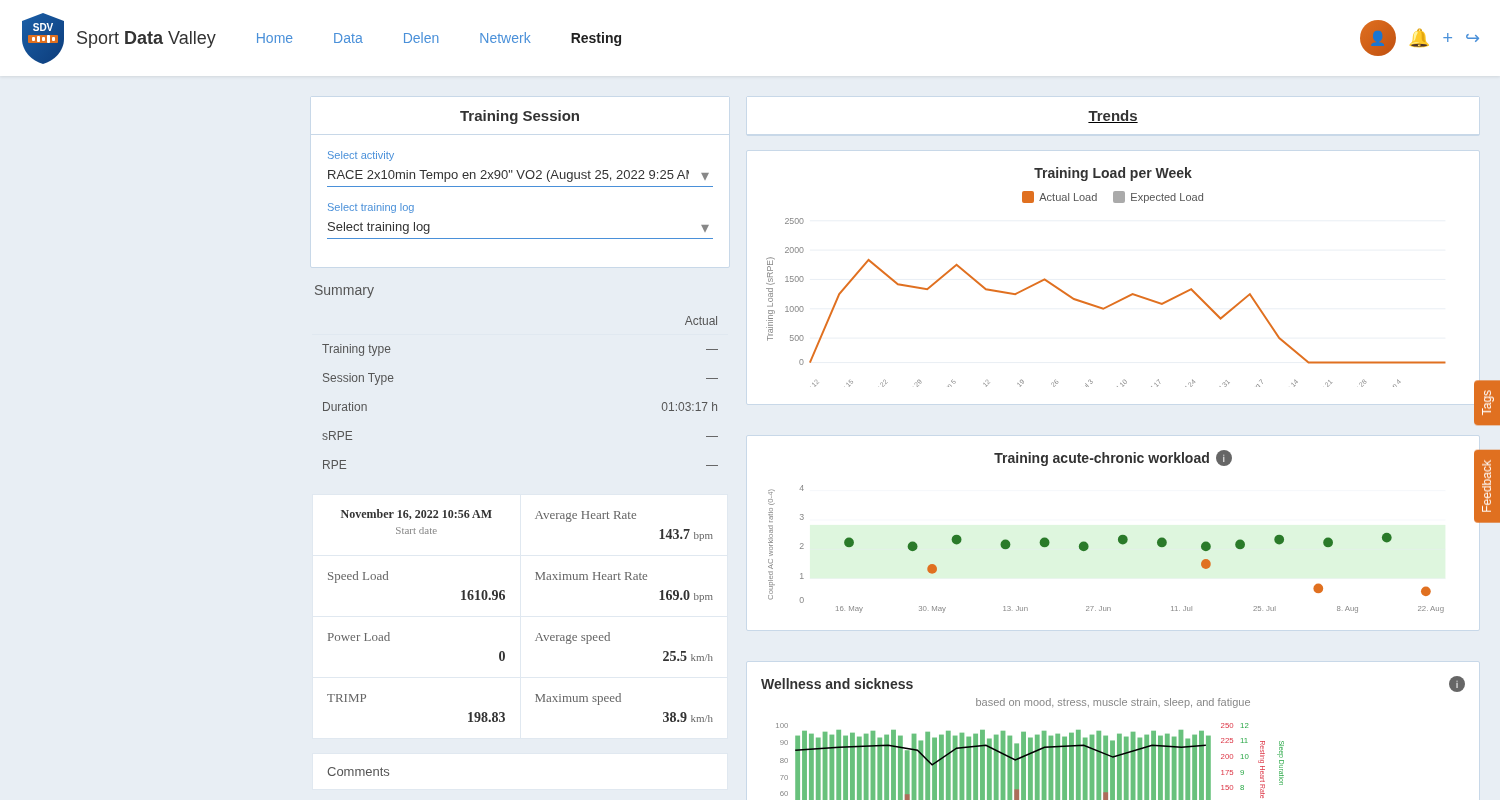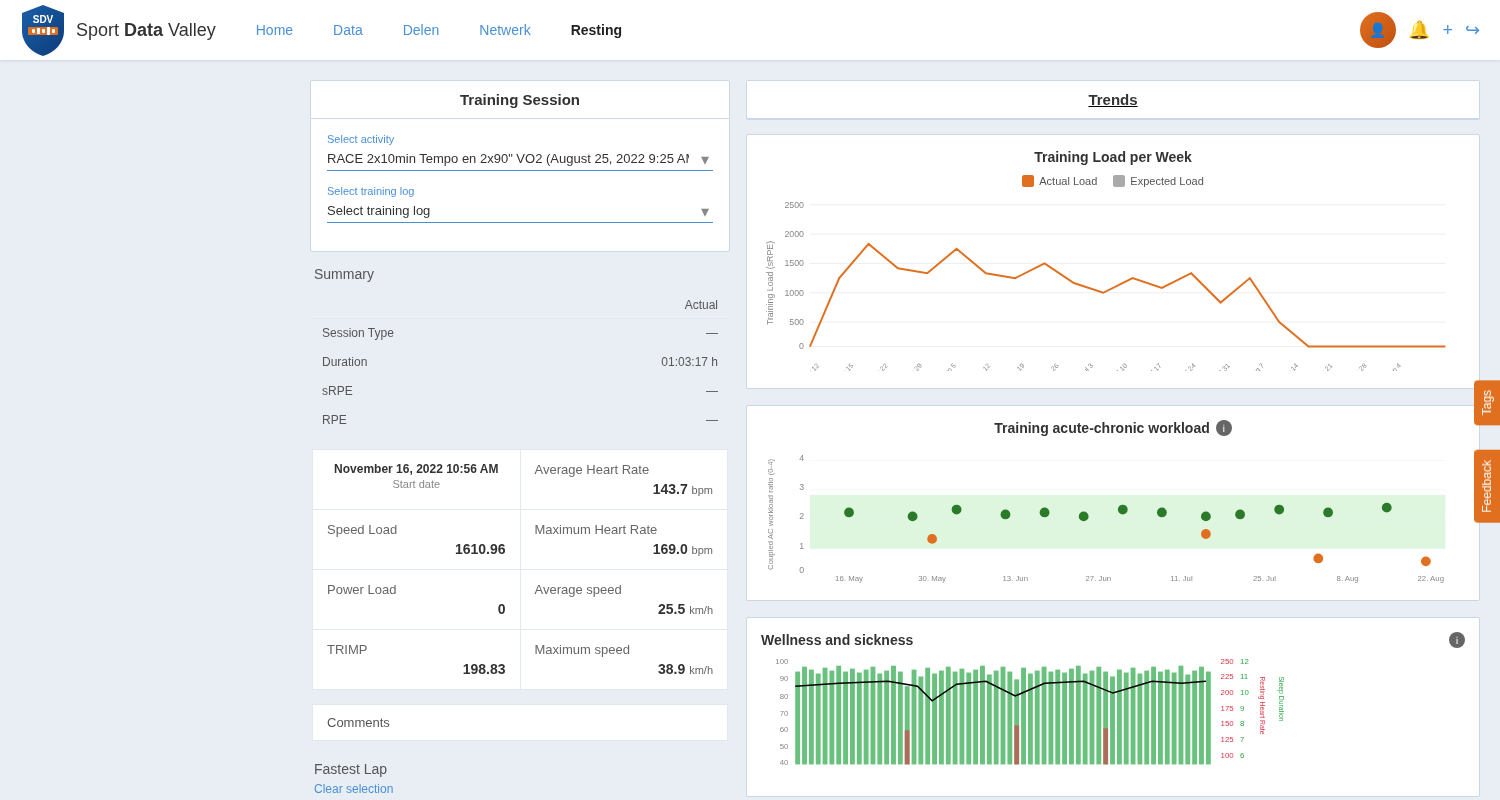--- a/index.html
+++ b/index.html
@@ -4,21 +4,21 @@
   <style>
     * { box-sizing: border-box; margin: 0; padding: 0; }
     body { font-family: Arial, sans-serif; background: #e8eef4; font-size: 13px; }
 
     
     .navbar {
       background: #fff;
       display: flex;
       align-items: center;
       padding: 12px 20px;
-      height: 60px;
+      height: 76px;
       box-shadow: 0 1px 3px rgba(0,0,0,0.1);
     }
     .navbar-logo {
       display: flex;
       align-items: center;
       margin-right: 40px;
     }
     .logo-shield {
       width: 46px;
       height: 54px;
@@ -183,20 +183,21 @@
     }
 
     
     .stats-grid {
       display: grid;
       grid-template-columns: 1fr 1fr;
       gap: 1px;
       background: #e0e8f0;
       border: 1px solid #e0e8f0;
       margin-bottom: 14px;
+      font-family: Liberation Serif, serif;
     }
     .stat-cell {
       background: #fff;
       padding: 12px 14px;
     }
     .stat-label {
       font-size: 13px;
       color: #666;
       margin-bottom: 4px;
     }
@@ -250,21 +251,21 @@
       font-size: 12px;
       text-decoration: none;
       cursor: pointer;
     }
 
     
     .chart-panel {
       background: #fff;
       border: 1px solid #c8d8e8;
       border-radius: 2px;
-      margin-bottom: 16px;
+      margin-bottom: 30px;
       padding: 14px;
     }
     .chart-title {
       text-align: center;
       font-size: 14px;
       font-weight: bold;
       color: #333;
       margin-bottom: 10px;
     }
     .chart-subtitle {
@@ -386,20 +387,24 @@
 
       <table class="summary-table">
         <thead>
           <tr>
             <th style="text-align:left; color:#666; font-size:12px; padding: 6px 10px;"></th>
             <th class="th-actual">Actual</th>
           </tr>
         </thead>
         <tbody>
           <tr>
+            <td>Training type</td>
+            <td>—</td>
+          </tr>
+          <tr>
             <td>Session Type</td>
             <td>—</td>
           </tr>
           <tr>
             <td>Duration</td>
             <td>01:03:17 h</td>
           </tr>
           <tr>
             <td>sRPE</td>
             <td>—</td>
@@ -583,20 +588,21 @@
           <text x="685" y="138" text-anchor="middle" font-size="8" fill="#888">22. Aug</text>
         </svg>
       </div>
     </div>
 
     <div class="chart-panel">
       <div style="display:flex; align-items:center; justify-content:space-between; margin-bottom:4px;">
         <span class="chart-title" style="margin-bottom:0; margin-right:6px;">Wellness and sickness</span>
         <span style="background:#666; color:#fff; border-radius:50%; width:16px; height:16px; display:inline-flex; align-items:center; justify-content:center; font-size:10px; cursor:pointer;">ℹ</span>
       </div>
+      <div class="chart-subtitle">based on mood, stress, muscle strain, sleep, and fatigue</div>
       <div class="chart-svg-container">
         <svg viewBox="0 0 720 130" width="100%">
 
           <text x="28" y="12" text-anchor="end" font-size="8" fill="#888">100</text>
           <text x="28" y="30" text-anchor="end" font-size="8" fill="#888">90</text>
           <text x="28" y="48" text-anchor="end" font-size="8" fill="#888">80</text>
           <text x="28" y="65" text-anchor="end" font-size="8" fill="#888">70</text>
           <text x="28" y="82" text-anchor="end" font-size="8" fill="#888">60</text>
           <text x="28" y="99" text-anchor="end" font-size="8" fill="#888">50</text>
           <text x="28" y="116" text-anchor="end" font-size="8" fill="#888">40</text>

